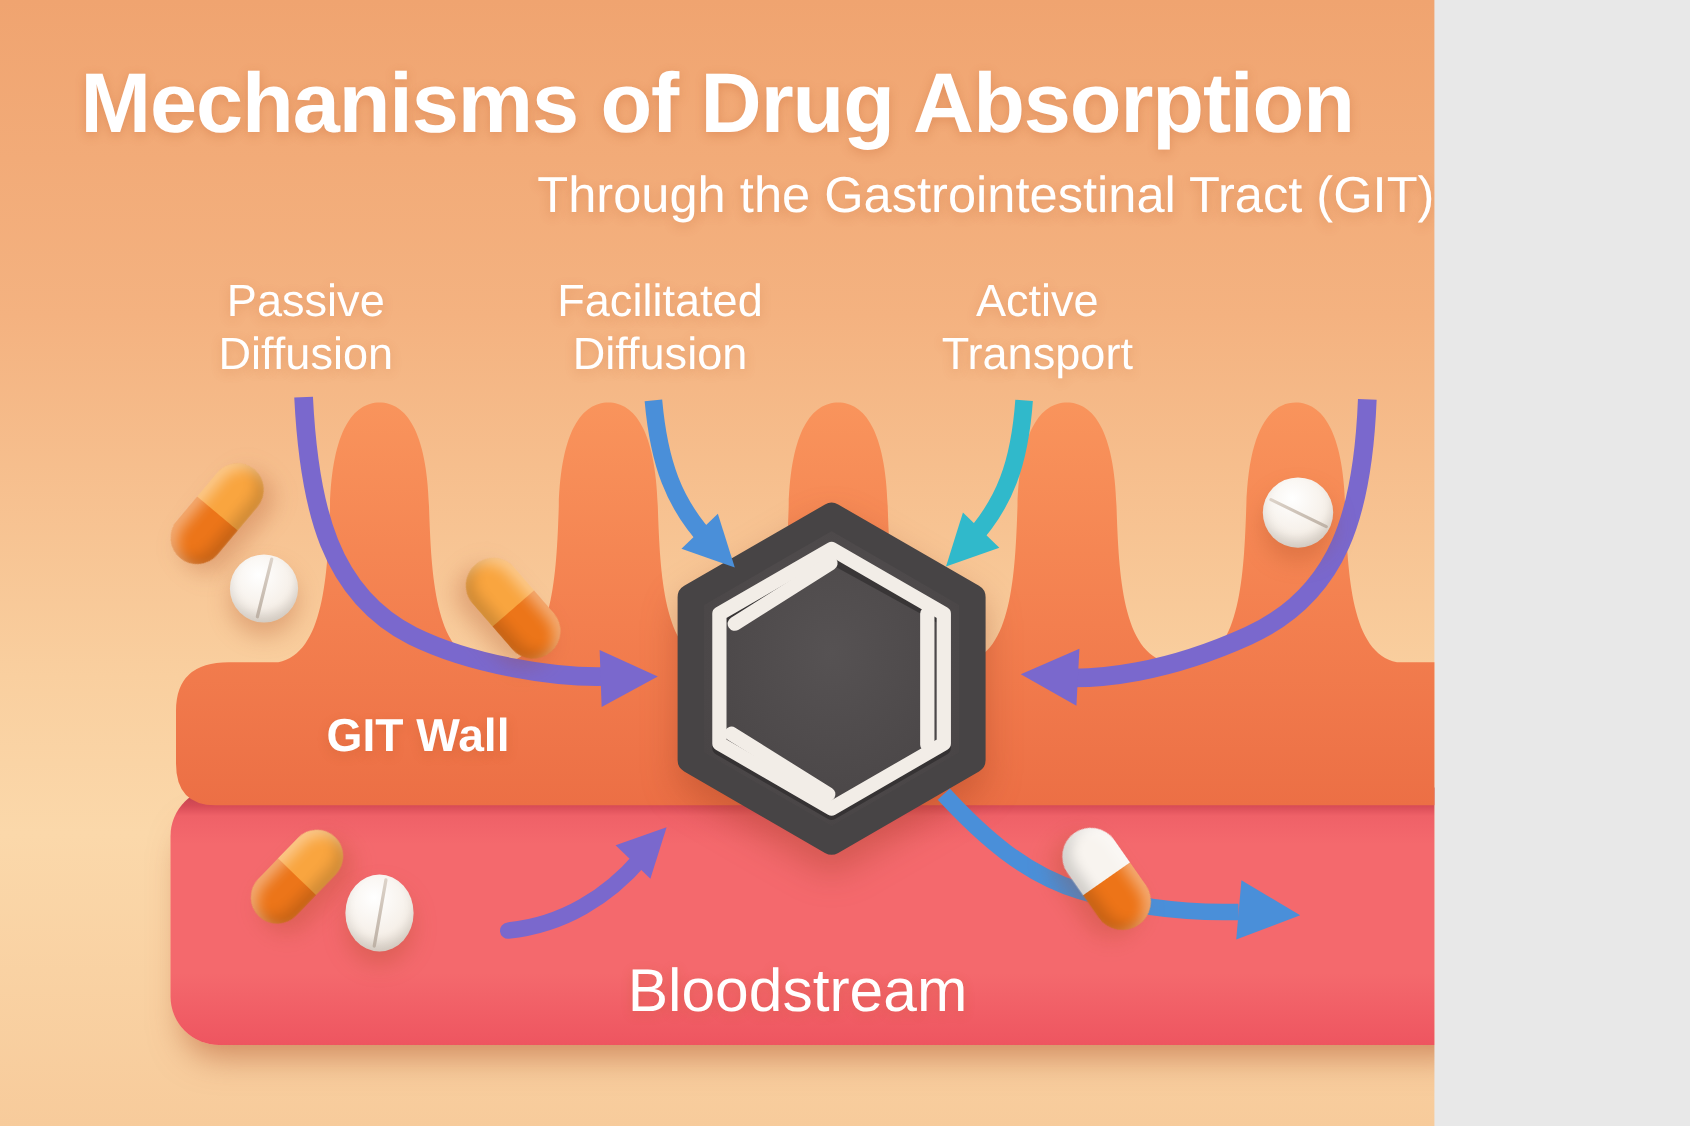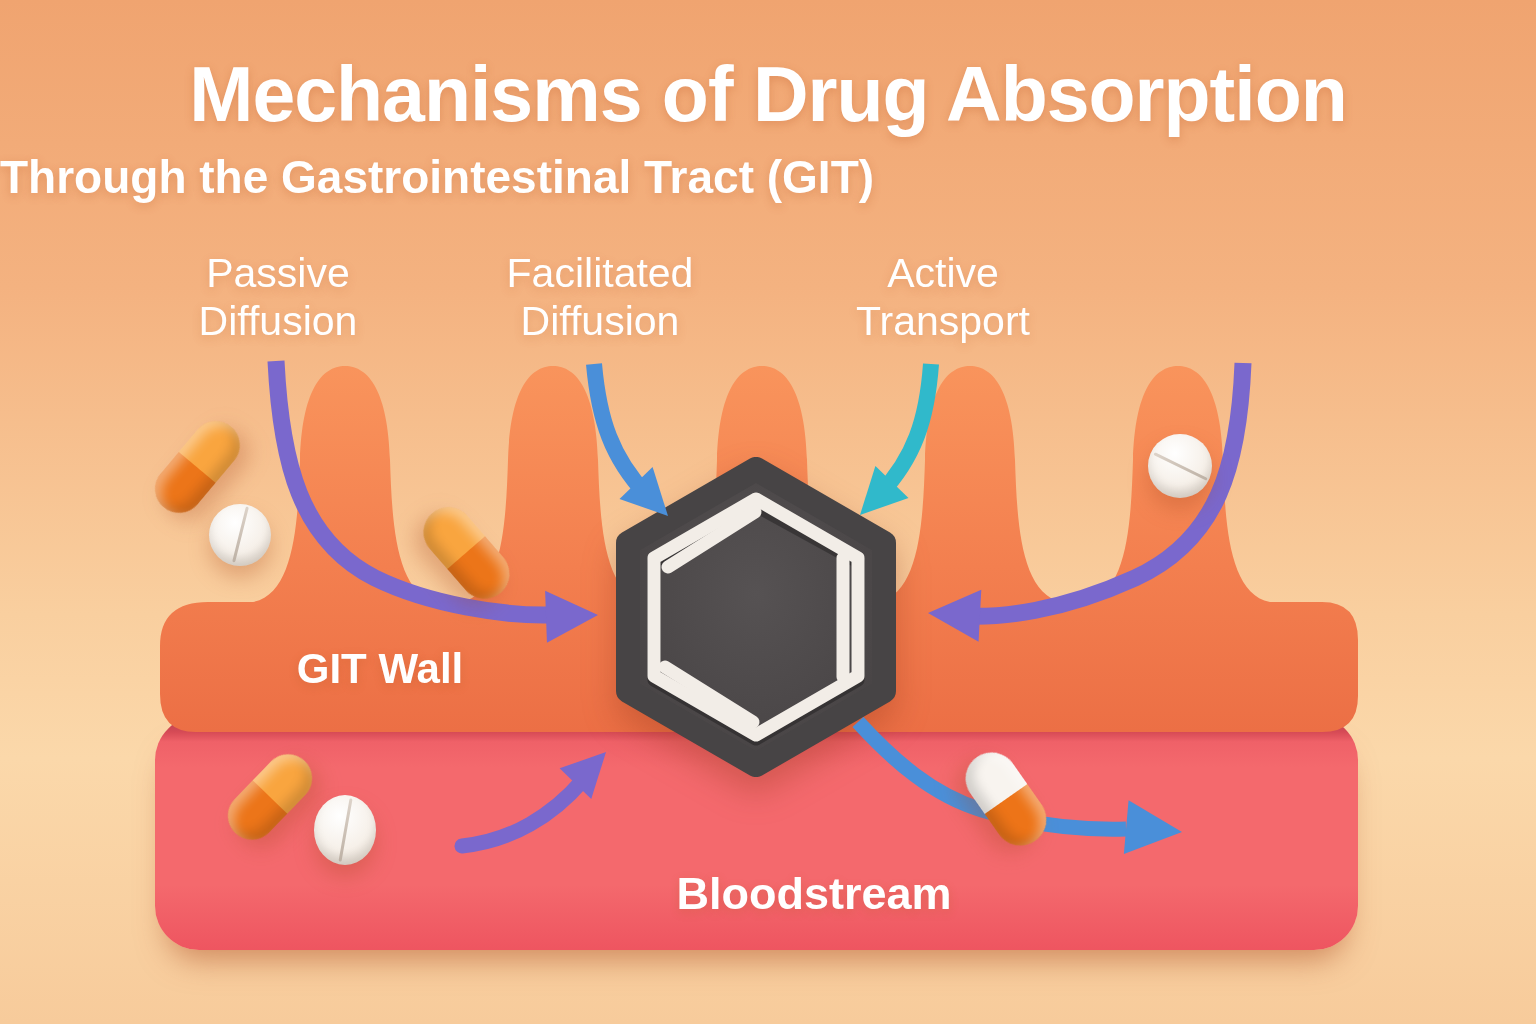--- a/index.html
+++ b/index.html
@@ -1,36 +1,36 @@
 <!DOCTYPE html>
 <html><head>
 <meta charset="utf-8">
 <style>
   html,body{margin:0;padding:0;background:#e8e8e8;}
   .stage{
-    position:relative;width:1536px;height:1024px;overflow:hidden;
+    position:relative;width:1304px;height:1024px;overflow:hidden;
     font-family:"Liberation Sans","DejaVu Sans",sans-serif;
     background:linear-gradient(180deg,#F0A470 0%,#F4B280 28%,#F9CF9F 60%,#FBD8AA 74%,#F7CB9B 100%);
   }
   .txt{position:absolute;color:#fff;text-shadow:0 3px 10px rgba(190,90,40,.30);white-space:nowrap;}
   .title{top:50px;left:0;width:100%;text-align:center;font-size:77px;font-weight:700;letter-spacing:-1px;}
-  .subtitle{top:150px;left:0;width:100%;text-align:left;font-size:46px;font-weight:700;}
+  .subtitle{top:150px;left:0;width:100%;text-align:right;font-size:46px;font-weight:400;}
   .mech{position:absolute;top:250px;transform:translateX(-50%);text-align:center;
         font-size:41px;font-weight:400;line-height:1.16;color:#fff;
         text-shadow:0 3px 10px rgba(190,90,40,.25);}
   .mech span{display:block;}
 
   .blood{
     position:absolute;left:155px;top:716px;width:1203px;height:234px;border-radius:44px;
     background:linear-gradient(180deg,#B2404E 0%,#D74B56 7%,#EF6168 11%,#F4696D 22%,#F4696D 72%,#EE5560 100%);
     box-shadow:0 22px 30px -12px rgba(176,84,44,.55);
   }
   .wall-svg,.arrows-svg{position:absolute;left:0;top:0;width:1536px;height:1024px;}
   .label-gitwall{top:645px;left:380px;transform:translateX(-50%);font-size:42px;font-weight:700;}
-  .label-blood{top:868px;left:814px;transform:translateX(-50%);font-size:45px;font-weight:700;}
+  .label-blood{top:868px;left:725px;transform:translateX(-50%);font-size:55px;font-weight:400;}
 
   .hex-svg{position:absolute;left:596px;top:444px;width:320px;height:346px;
            filter:drop-shadow(0 16px 16px rgba(150,55,25,.35));}
 
   .capsule{position:absolute;border-radius:999px;
     box-shadow:inset 0 8px 12px rgba(255,255,255,.40),inset 0 -9px 12px rgba(0,0,0,.16);
     filter:drop-shadow(0 12px 10px rgba(165,70,30,.28));}
   .cap-dl{background:linear-gradient(90deg,#EC7519 0 50%,#F9A53F 50% 100%);}   
   .cap-ld{background:linear-gradient(90deg,#F9A53F 0 50%,#EC7519 50% 100%);}   
   .cap-wo{background:linear-gradient(90deg,#F8F4EF 0 50%,#ED7418 50% 100%);}   

